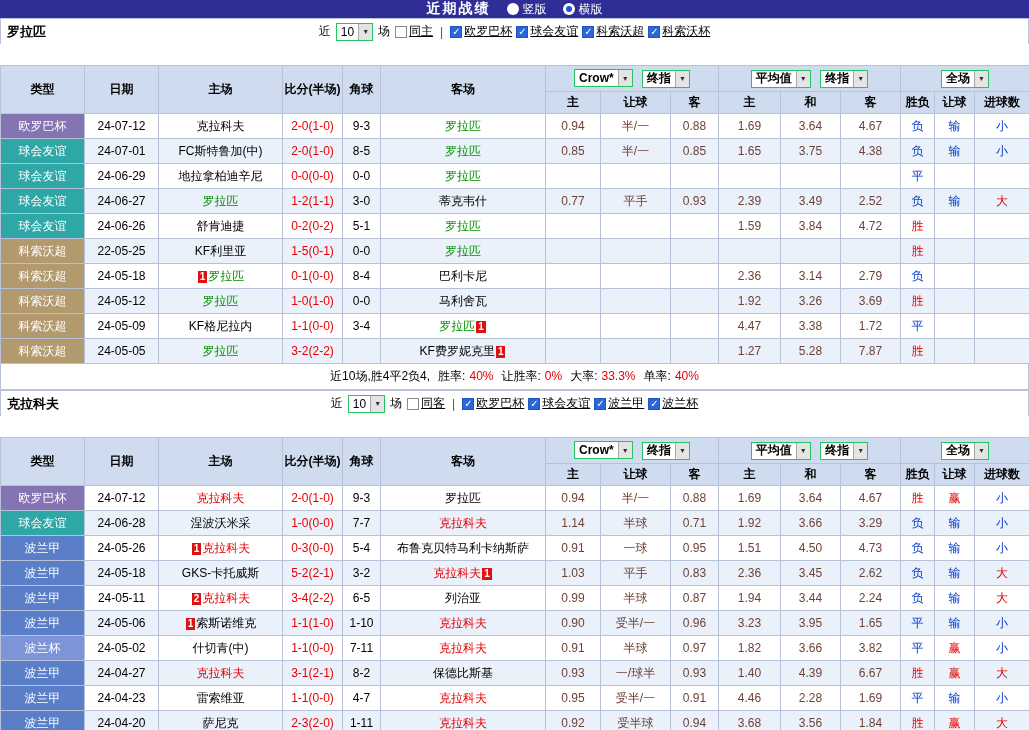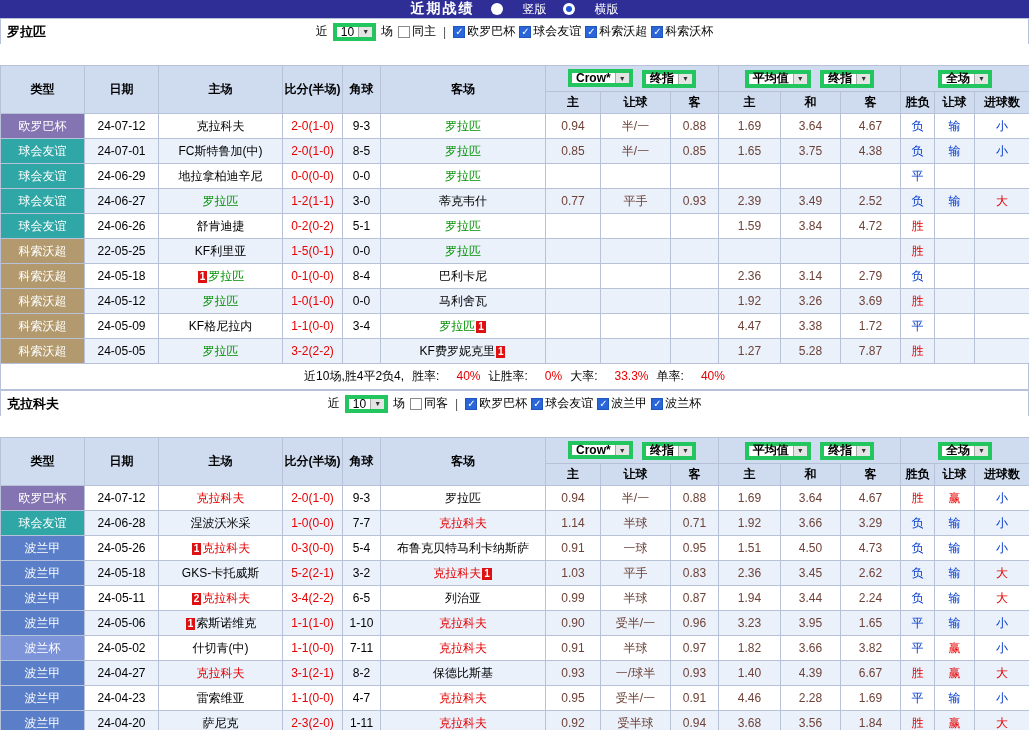--- a/index.html
+++ b/index.html
@@ -7,39 +7,39 @@
   body {
     width:1029px;
     font-family:"Liberation Sans","DejaVu Sans",sans-serif;
     font-size:12px; color:#000; background:#fff;
   }
   .topbar {
     height:18px; background:var(--topbar,#2e2e96);
     display:flex; align-items:center; justify-content:center; gap:16px;
   }
   .title { color:#fff; font-weight:bold; font-size:14px; letter-spacing:2px; }
-  .radio-item { display:inline-flex; align-items:center; gap:20px; color:#fff; cursor:pointer; }
+  .radio-item { display:inline-flex; align-items:center; gap:4px; color:#fff; cursor:pointer; }
   .radio { width:12px; height:12px; border-radius:50%; background:#fff; position:relative; display:inline-block; }
   .radio.sel::after { content:""; position:absolute; left:3px; top:3px; width:6px; height:6px; border-radius:50%; background:#1a56d6; }
 
   .filterbar {
     position:relative; height:26px; background:#fff;
     border:1px solid var(--border,#b7c2d8); border-bottom:none;
     display:flex; align-items:center; justify-content:center;
   }
   .team-name { position:absolute; left:6px; font-weight:bold; font-size:13px; }
   .controls { display:flex; align-items:center; gap:5px; }
   .leagues { display:inline-flex; align-items:center; gap:4px; }
-  .chk-item { display:inline-flex; align-items:center; gap:2px; cursor:pointer; }
+  .chk-item { display:inline-flex; align-items:center; gap:2px; cursor:pointer;text-decoration:underline; }
   .cb { width:12px; height:12px; border:1px solid #8a8a8a; background:#fff; display:inline-block; position:relative; }
   .cb.checked { background:var(--check-blue,#2a66d9); border-color:#1f55bd; }
   .cb.checked::after { content:"\2713"; position:absolute; color:#fff; font-size:10px; left:1px; top:-1px; font-weight:bold; line-height:12px; }
   .sep { color:#555; margin:0 2px; }
 
-  .dd { display:inline-flex; align-items:stretch; border:4px solid #22c55e; background:#fff; height:18px; cursor:pointer; }
+  .dd { display:inline-flex; align-items:stretch; border:1px solid #22c55e; background:#fff; height:18px; cursor:pointer; }
   .dd .dd-t { padding:0 4px; display:inline-flex; align-items:center; white-space:nowrap; }
   .dd .arr { width:14px; background:#e4e4e4; border-left:1px solid #a8a8a8; font-size:7px; display:inline-flex; align-items:center; justify-content:center; color:#333; }
   .grp .dd + .dd { margin-left:6px; }
 
   table.grid { border-collapse:collapse; width:1029px; table-layout:fixed;margin-top:21px; }
   .grid th, .grid td { border:1px solid var(--border,#b7c2d8); text-align:center; padding:0 1px; white-space:nowrap; overflow:hidden; }
   .grid thead th { background:var(--header-bg,#cfdcf0); font-weight:bold; height:22px; }
   .grid thead tr:first-child th { height:26px; }
   .grid tbody td { height:25px; background:#fff; }
   .grid tbody tr:nth-child(even) td { background:var(--row-alt,#eaf1fb); }
@@ -48,21 +48,21 @@
   td.num { color:var(--odds-text,#6e4237); }
   .r-red { color:var(--result-red,#e60000); }
   .r-blue { color:var(--result-blue,#0039cc); }
   .t-green { color:var(--team-green,#009100); }
   .t-red { color:var(--team-red,#e60000); }
   .badge { display:inline-block; background:#dd1111; color:#fff; font-size:10px; line-height:12px; min-width:8px; padding:0 2px; margin:0 1px; font-weight:bold; }
   .summary {
     height:26px; border:1px solid var(--border,#b7c2d8); border-top:none;
     display:flex; align-items:center; justify-content:center; gap:8px; background:#fff;
   }
-  .sum-val { color:var(--result-red,#e60000); margin-left:17px; }
+  .sum-val { color:var(--result-red,#e60000); margin-left:4px; }
 </style>
 </head>
 <body>
 
 <div class="topbar">
   <span class="title">近期战绩</span>
   <span class="radio-item">
     <span class="radio"></span>
     <span>竖版</span>
   </span>

